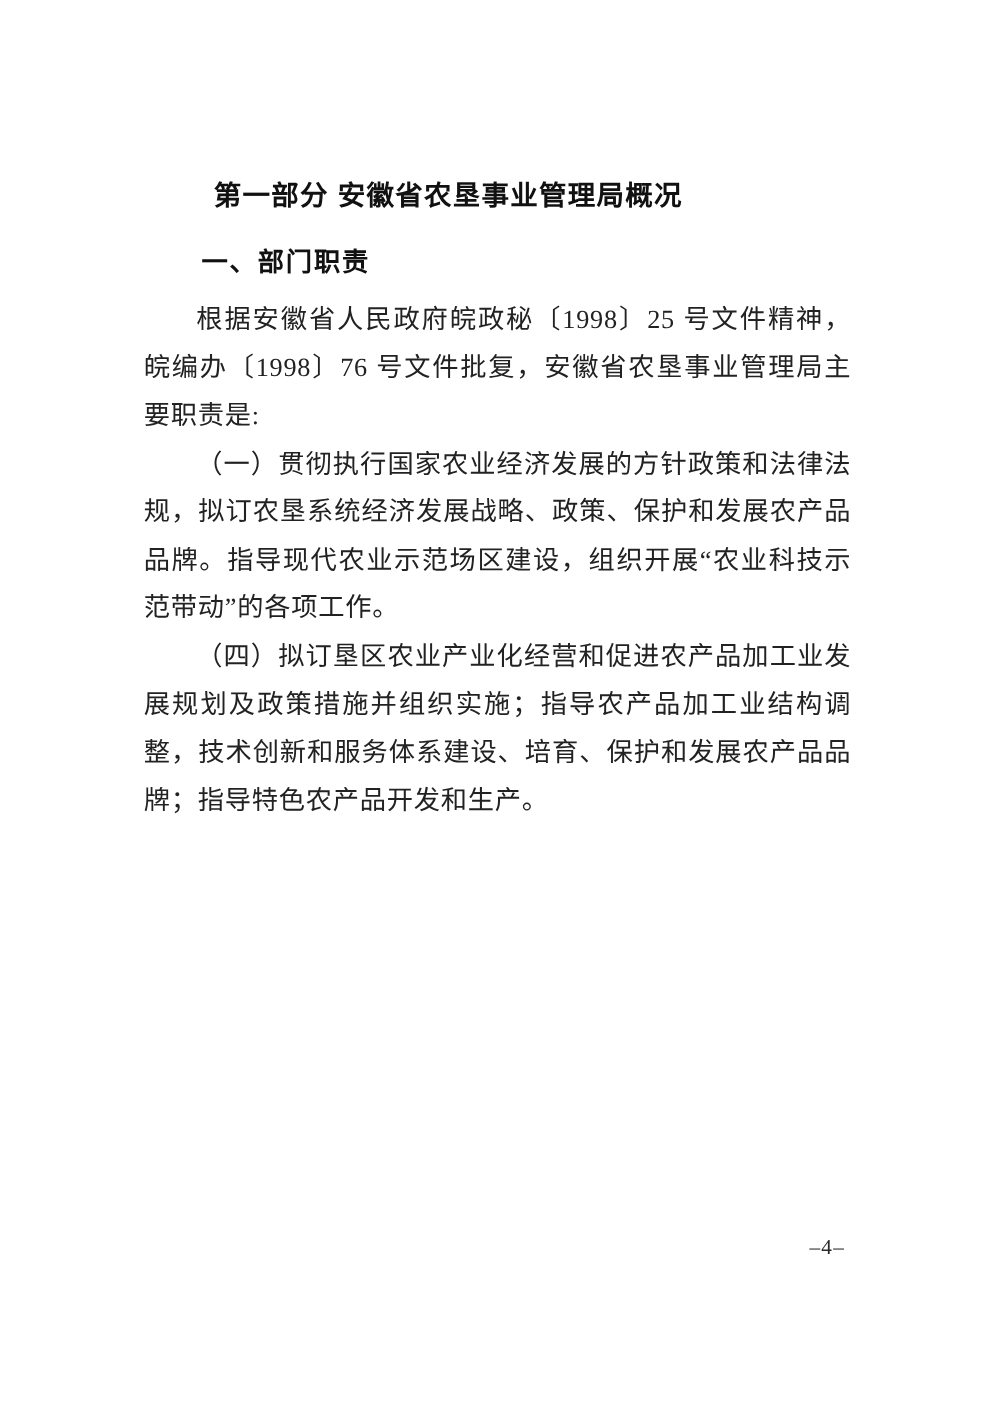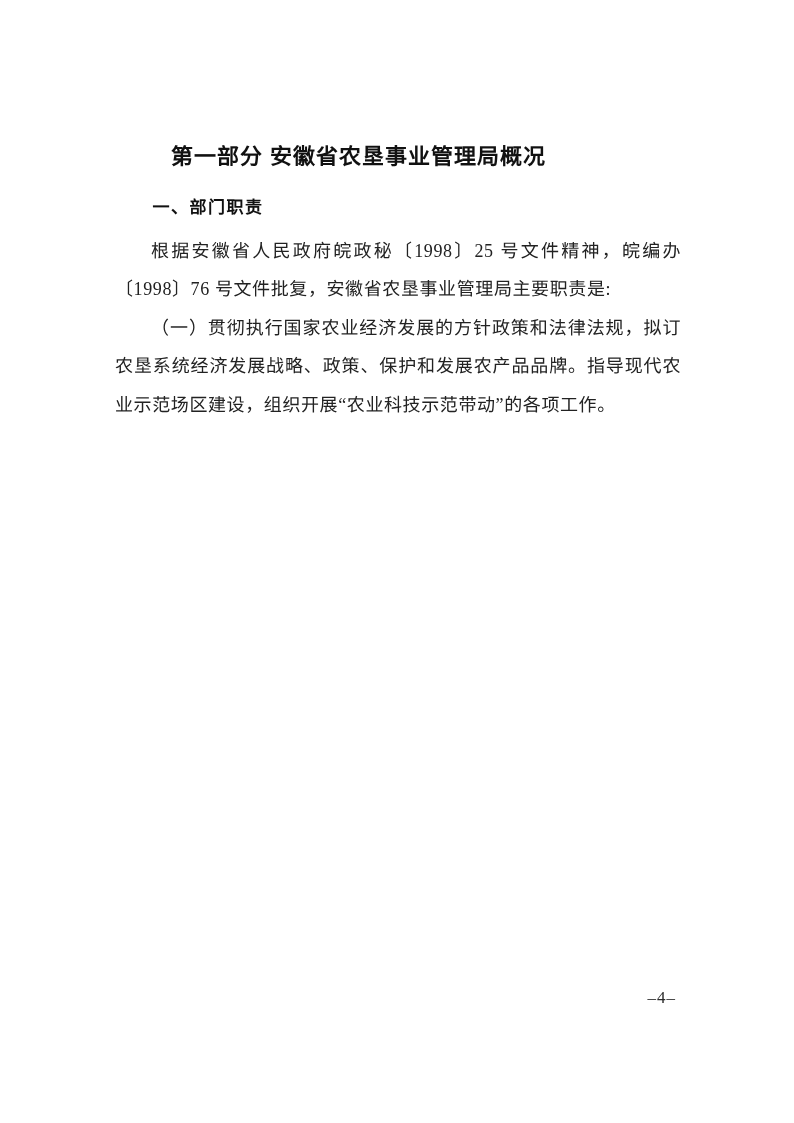--- a/index.html
+++ b/index.html
@@ -27,30 +27,30 @@
     font-size: 22px;
     line-height: 1.1;
     color: #111111;
     letter-spacing: 1px;
     white-space: nowrap;
   }
   .section-heading {
     margin: 0 0 13px 0;
     font-family: "Liberation Sans", "DejaVu Sans", sans-serif;
     font-weight: bold;
-    font-size: 17px;
+    font-size: 21px;
     line-height: 1.2;
     color: #111111;
     letter-spacing: 1.5px;
     text-indent: 2.2em;
     white-space: nowrap;
   }
   .body-para {
     margin: 0;
-    font-size: 18px;
+    font-size: 21px;
     line-height: 38.5px;
     text-indent: 2em;
     text-align: justify;
     text-justify: inter-ideograph;
     letter-spacing: 0.6px;
     color: #222222;
   }
   .page-number {
     position: absolute;
     top: 988px;
@@ -68,15 +68,16 @@
   <h1 class="doc-title">第一部分 安徽省农垦事业管理局概况</h1>
 
   <h2 class="section-heading">一、部门职责</h2>
 
   <p class="body-para">根据安徽省人民政府皖政秘〔1998〕25 号文件精神，皖编办〔1998〕76 号文件批复，安徽省农垦事业管理局主要职责是:</p>
 
   <p class="body-para">（一）贯彻执行国家农业经济发展的方针政策和法律法规，拟订农垦系统经济发展战略、政策、保护和发展农产品品牌。指导现代农业示范场区建设，组织开展“农业科技示范带动”的各项工作。</p>
 
 
 
+  <p class="body-para">（四）拟订垦区农业产业化经营和促进农产品加工业发展规划及政策措施并组织实施；指导农产品加工业结构调整，技术创新和服务体系建设、培育、保护和发展农产品品牌；指导特色农产品开发和生产。</p>
 
   <div class="page-number">–4–</div>
 </div>
 
 </body></html>

